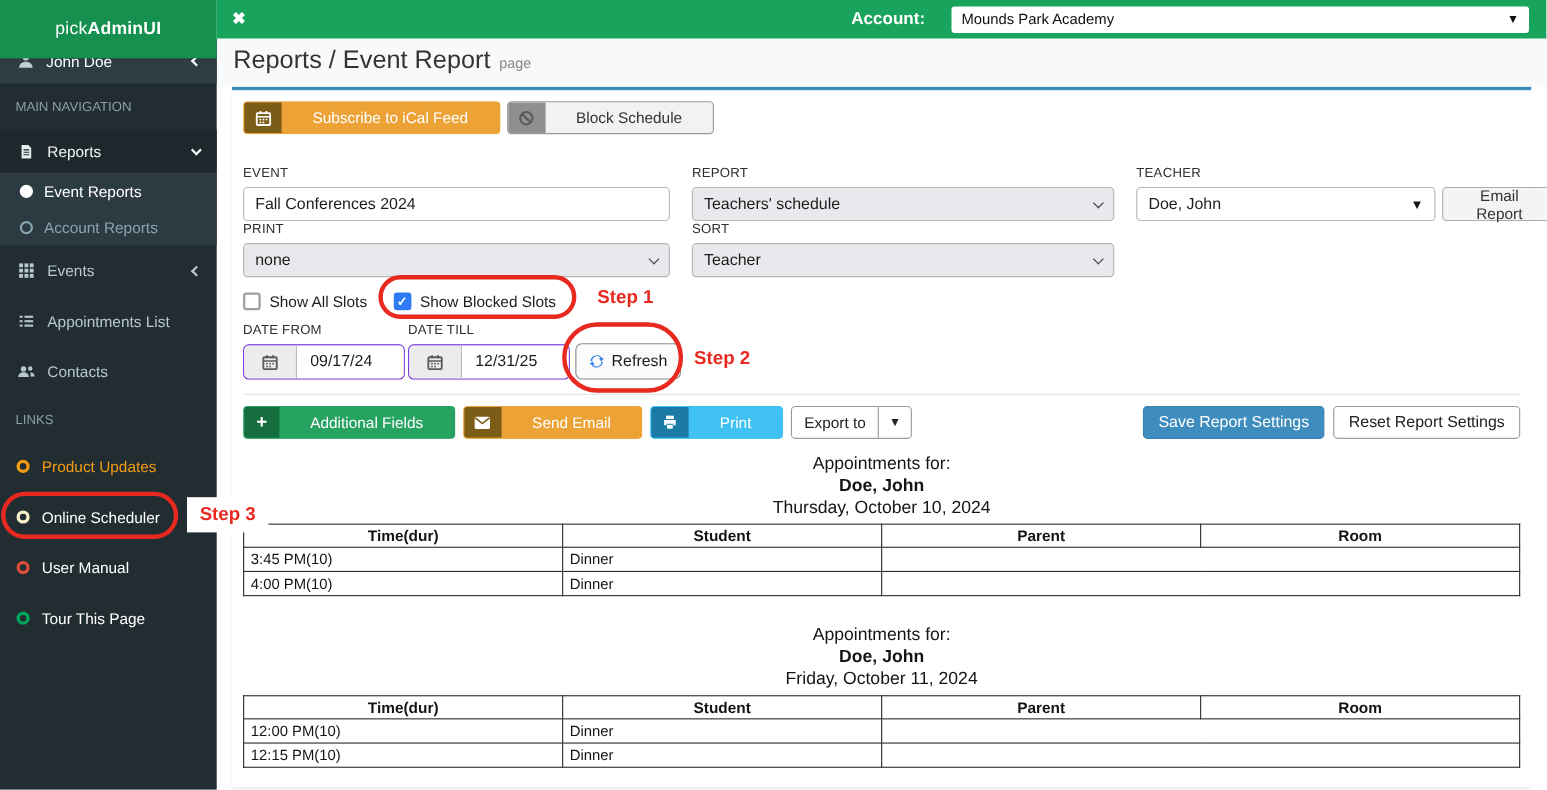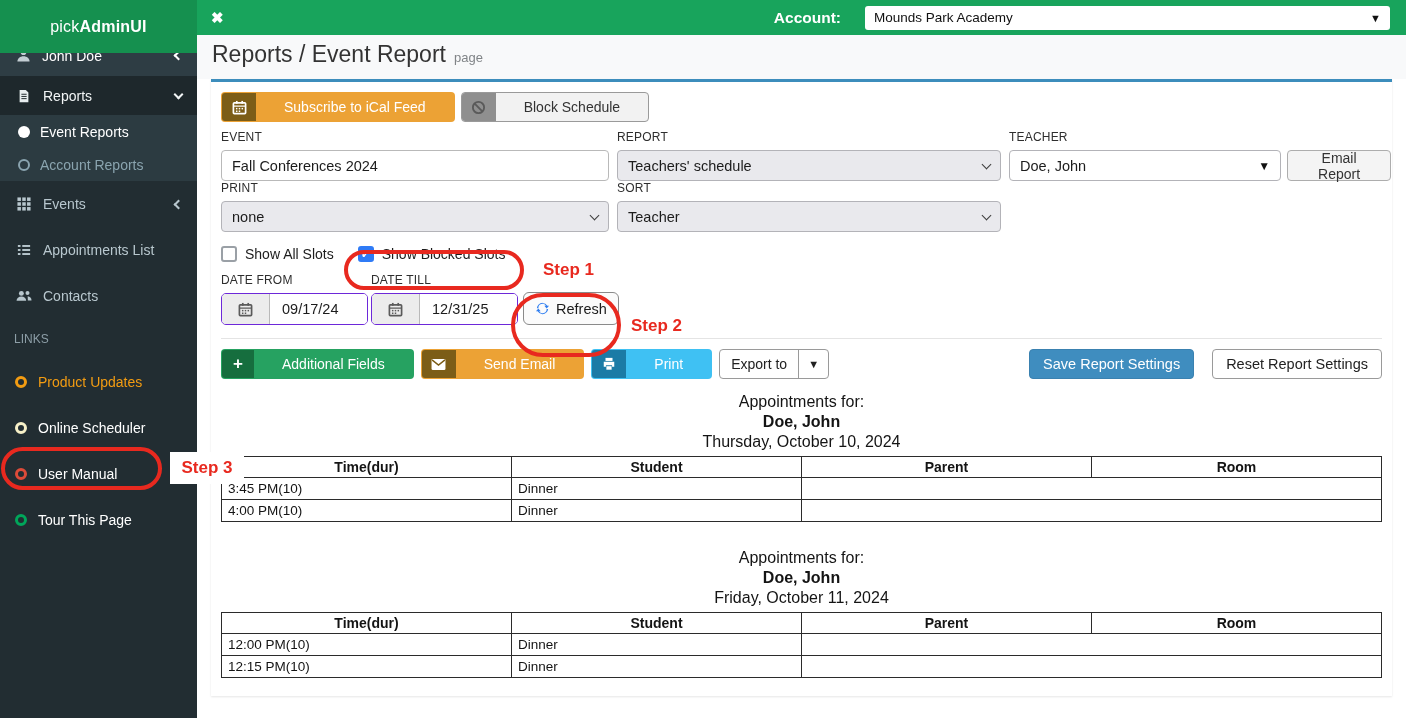--- a/index.html
+++ b/index.html
@@ -54,21 +54,21 @@
   .btn { display:inline-flex; align-items:center; height:30px; border-radius:4px; font-size:14px; border:1px solid transparent; cursor:pointer; background:none; font-family:inherit; padding:0; overflow:hidden; }
   .seg-icon { width:34px; align-self:stretch; display:flex; align-items:center; justify-content:center; }
   .seg-label { padding:0 28px; color:#fff; }
   .btn-ical { background:#eca235; }
   .btn-ical .seg-icon { background:#7c5d17; color:#fff; }
   .btn-block { background:#f2f2f2; border-color:#9a9a9a; }
   .btn-block .seg-icon { background:#8f8f8f; color:#5a5a5a; }
   .btn-block .seg-label { color:#333; }
   .gap6 { gap:6px; }
 
-  .fields-grid { display:grid; grid-template-columns:388px 384px 382px; column-gap:8px; margin-top:8px; }
+  .fields-grid { display:grid; grid-template-columns:388px 384px 382px; column-gap:20px; margin-top:28px; }
   .field-label { font-size:12px; color:#2e2e2e; margin:11px 0 6px; letter-spacing:.2px; }
   .fields-grid .field-label:first-child { margin-top:0; }
   .text-input, .sel { height:31px; border:1px solid #b9b9b9; border-radius:4px; display:flex; align-items:center; padding:0 10px; font-size:14.5px; color:#1c1c1c; background:#fff; width:100%; font-family:inherit; }
   input.text-input { outline:none; }
   .sel { background:#e9e9ed; border-color:#b3b3b8; cursor:pointer; }
   .sel .schev { width:7px; height:7px; border-right:1.8px solid #3c3c3c; border-bottom:1.8px solid #3c3c3c; transform:rotate(45deg); margin-left:auto; margin-top:-3px; }
   .sel.white { background:#fff; }
   .sel .caret-solid { margin-left:auto; font-size:12px; color:#111; }
   .teacher-row { display:flex; gap:6px; }
   .teacher-row .sel { width:282px; }
@@ -90,21 +90,21 @@
 
   hr.sep { border:0; border-top:1px solid #e4e4e4; margin:13px 0 10px; }
 
   .action-row { display:flex; align-items:center; gap:7px; }
   .btn-af { background:#26a261; } .btn-af .seg-icon { background:#166e3e; color:#fff; font-size:17px; font-weight:bold; width:32px; }
   .btn-send { background:#eca235; } .btn-send .seg-icon { background:#7c5d17; }
   .btn-print { background:#3fc1f3; } .btn-print .seg-icon { background:#1b7ba6; }
   .btn-export { background:#fff; border-color:#9a9a9a;text-align:center; }
   .btn-export .seg-label { color:#222; padding:0 11px; }
   .btn-export .caret-seg { width:30px; align-self:stretch; display:flex; align-items:center; justify-content:center; border-left:1px solid #9a9a9a; font-size:11px; color:#222; }
-  .right-actions { margin-left:auto; display:flex; gap:18px;align-items:center; }
+  .right-actions { margin-left:auto; display:flex; gap:8px;align-items:center; }
   .btn-save { background:#3f8dbf; color:#fff; border-radius:4px; height:30px; padding:0 13px; font-size:14.5px; display:inline-flex; align-items:center; cursor:pointer; border:1px solid #3a81b0; font-family:inherit; }
   .btn-reset { background:#fff; color:#222; border:1px solid #9a9a9a; border-radius:4px; height:30px; padding:0 13px; font-size:14.5px; display:inline-flex; align-items:center; cursor:pointer; font-family:inherit; }
 
   .appt { margin-top:13px; text-align:center; color:#141414; }
   .appt + .appt { margin-top:26px; }
   .appt-h1, .appt-h3 { font-size:16px; line-height:1.25; }
   .appt-h2 { font-size:16px; font-weight:bold; line-height:1.25; }
   .appt table { width:100%; border-collapse:collapse; margin-top:4px; }
   .appt th { border:1px solid #2b2b2b; font-size:14px; font-weight:bold; padding:2px 4px; text-align:center; }
   .appt td { border:1px solid #2b2b2b; font-size:13.5px; text-align:left; padding:3px 6px; height:19px; }
@@ -145,20 +145,21 @@
     <span class="icon" style="color:#c3ced3;">
       <svg viewBox="0 0 16 16" width="15" height="15" fill="currentColor">
           <circle cx="8" cy="4.5" r="3"></circle>
           <path d="M1.5 14.5c0-3.6 2.9-5.8 6.5-5.8s6.5 2.2 6.5 5.8z"></path>
         </svg>
     </span>
     <span>John Doe</span>
     <span class="chev chev-left push-right"></span>
   </div>
 
+  <div class="nav-header">MAIN NAVIGATION</div>
 
   <div class="menu-item open">
     <span class="icon" style="color:#e8eef0;">
       <svg viewBox="0 0 16 16" width="14" height="14" fill="currentColor">
           <path d="M3 1h7l3 3v11H3z"></path>
           <g stroke="#1e282c" stroke-width="1.1">
             <line x1="5" y1="6" x2="11" y2="6"></line>
             <line x1="5" y1="8.5" x2="11" y2="8.5"></line>
             <line x1="5" y1="11" x2="11" y2="11"></line>
           </g>

